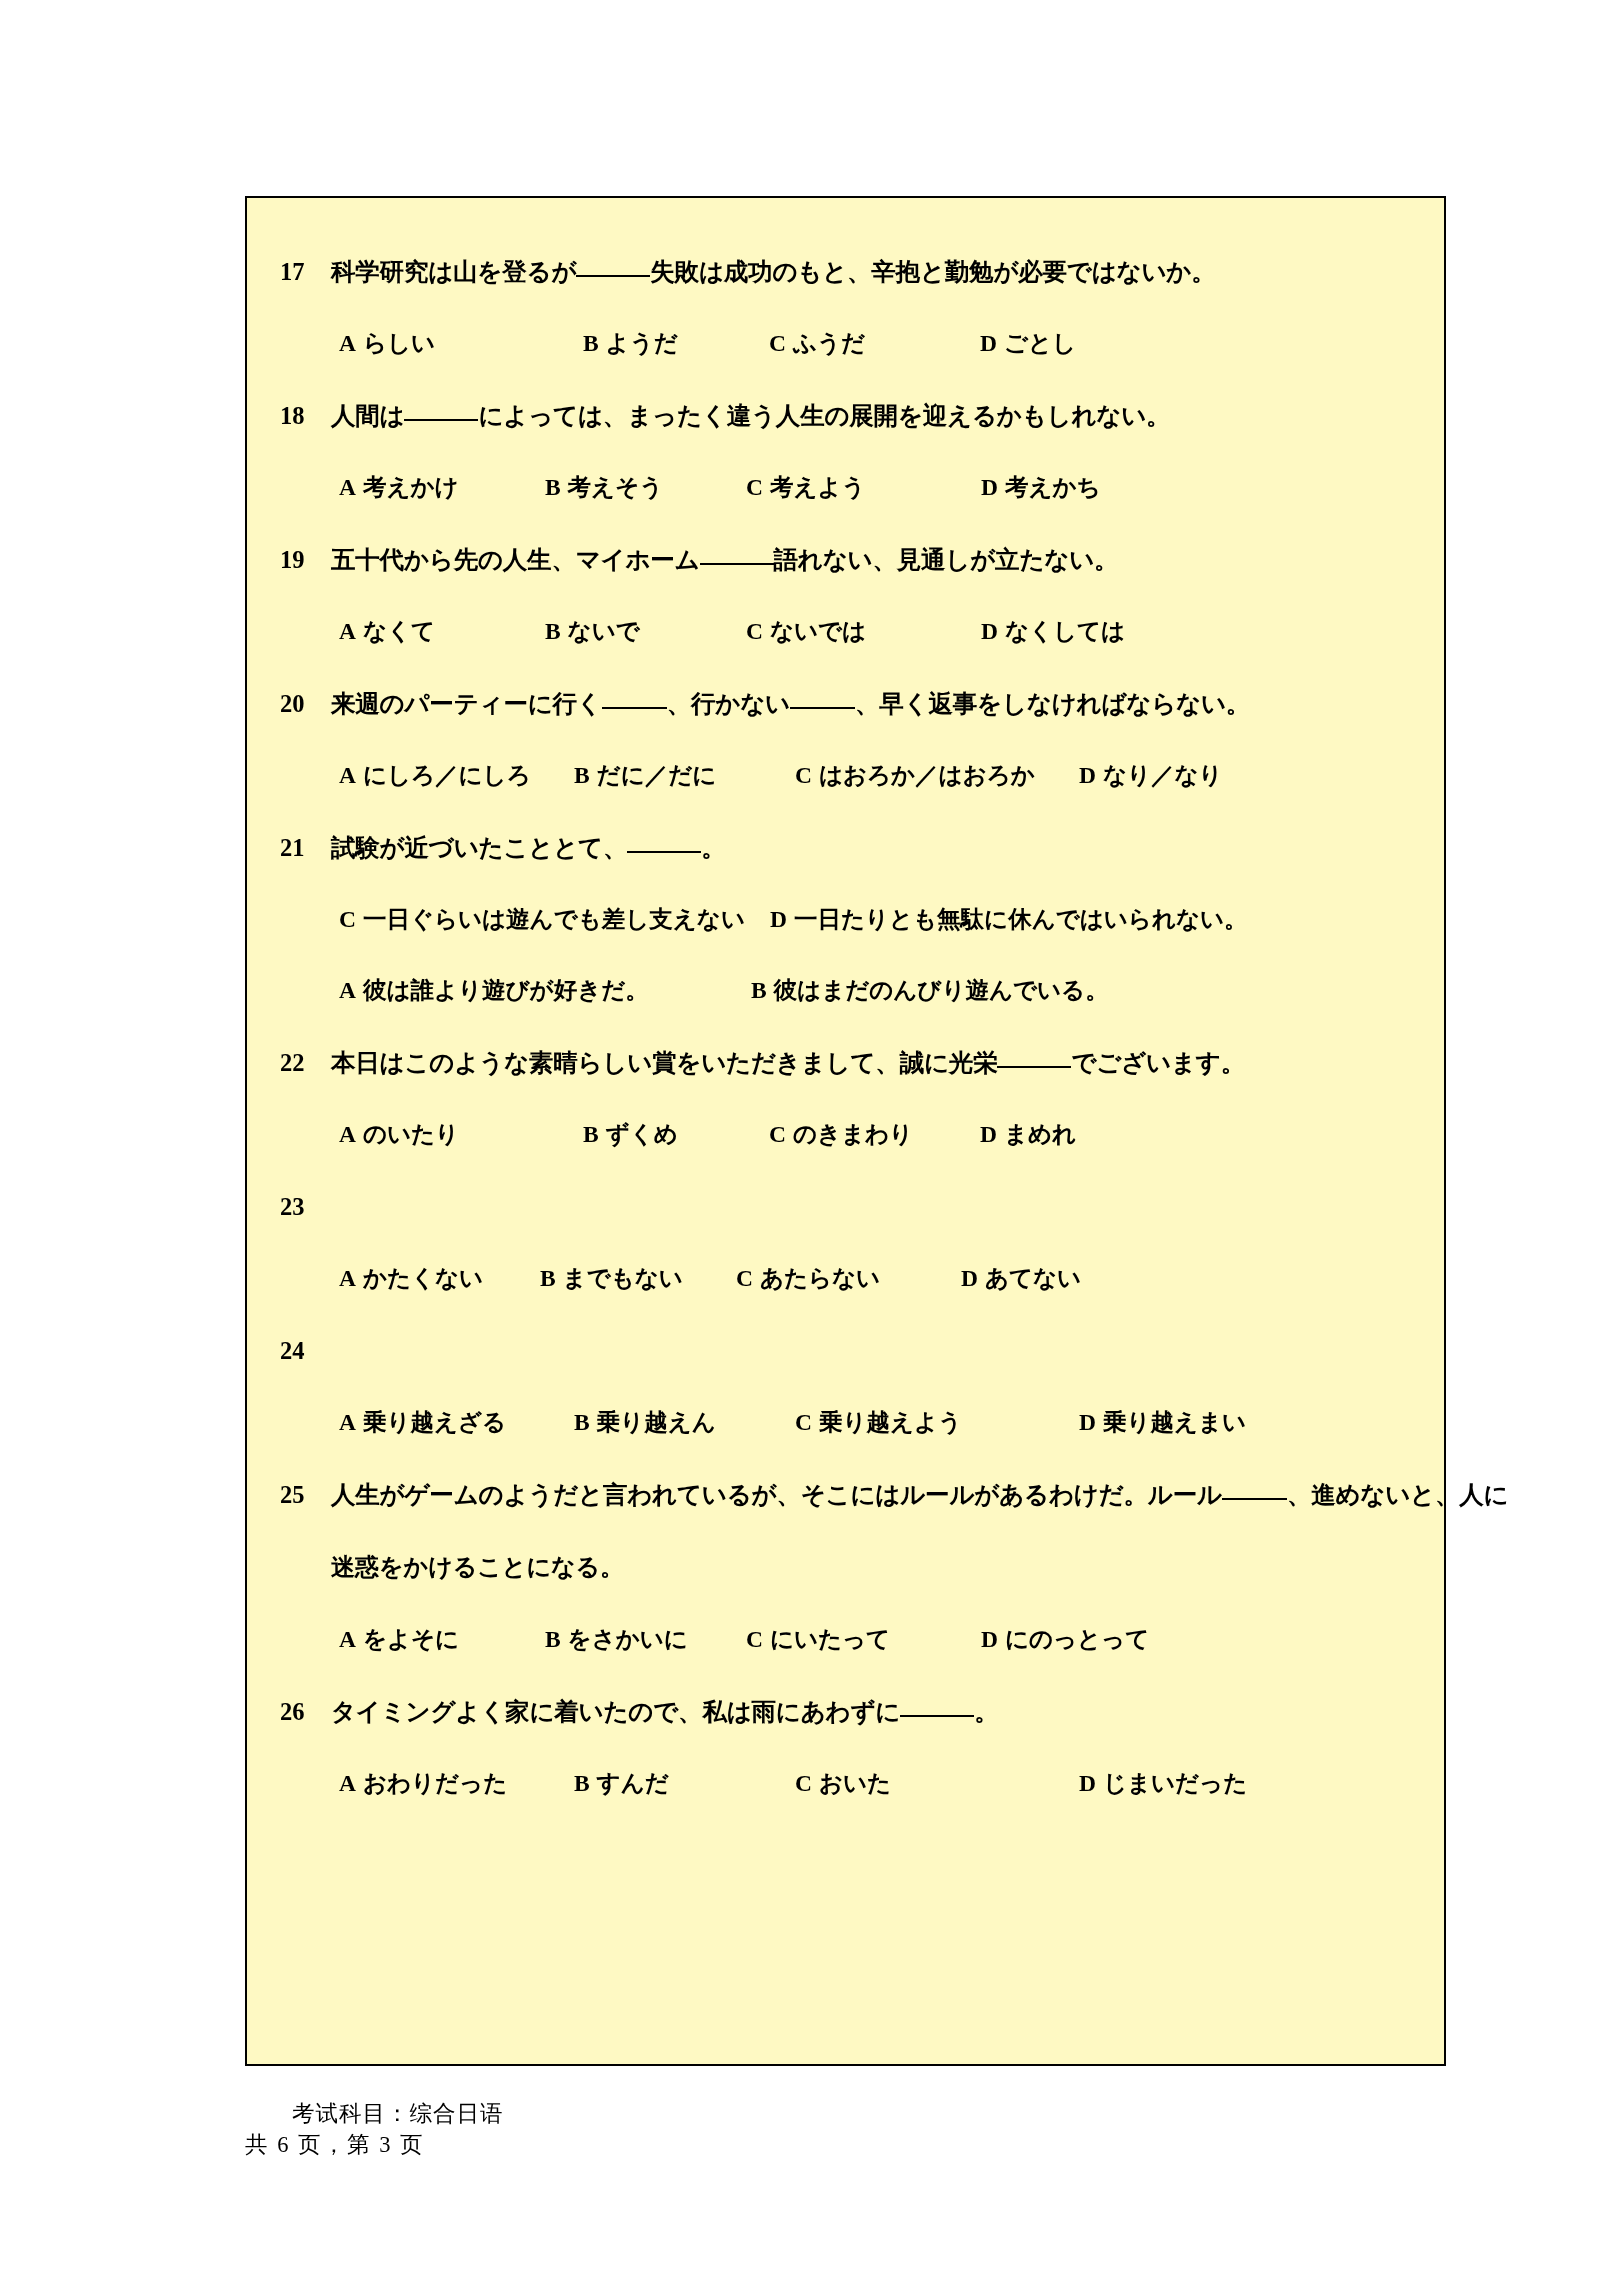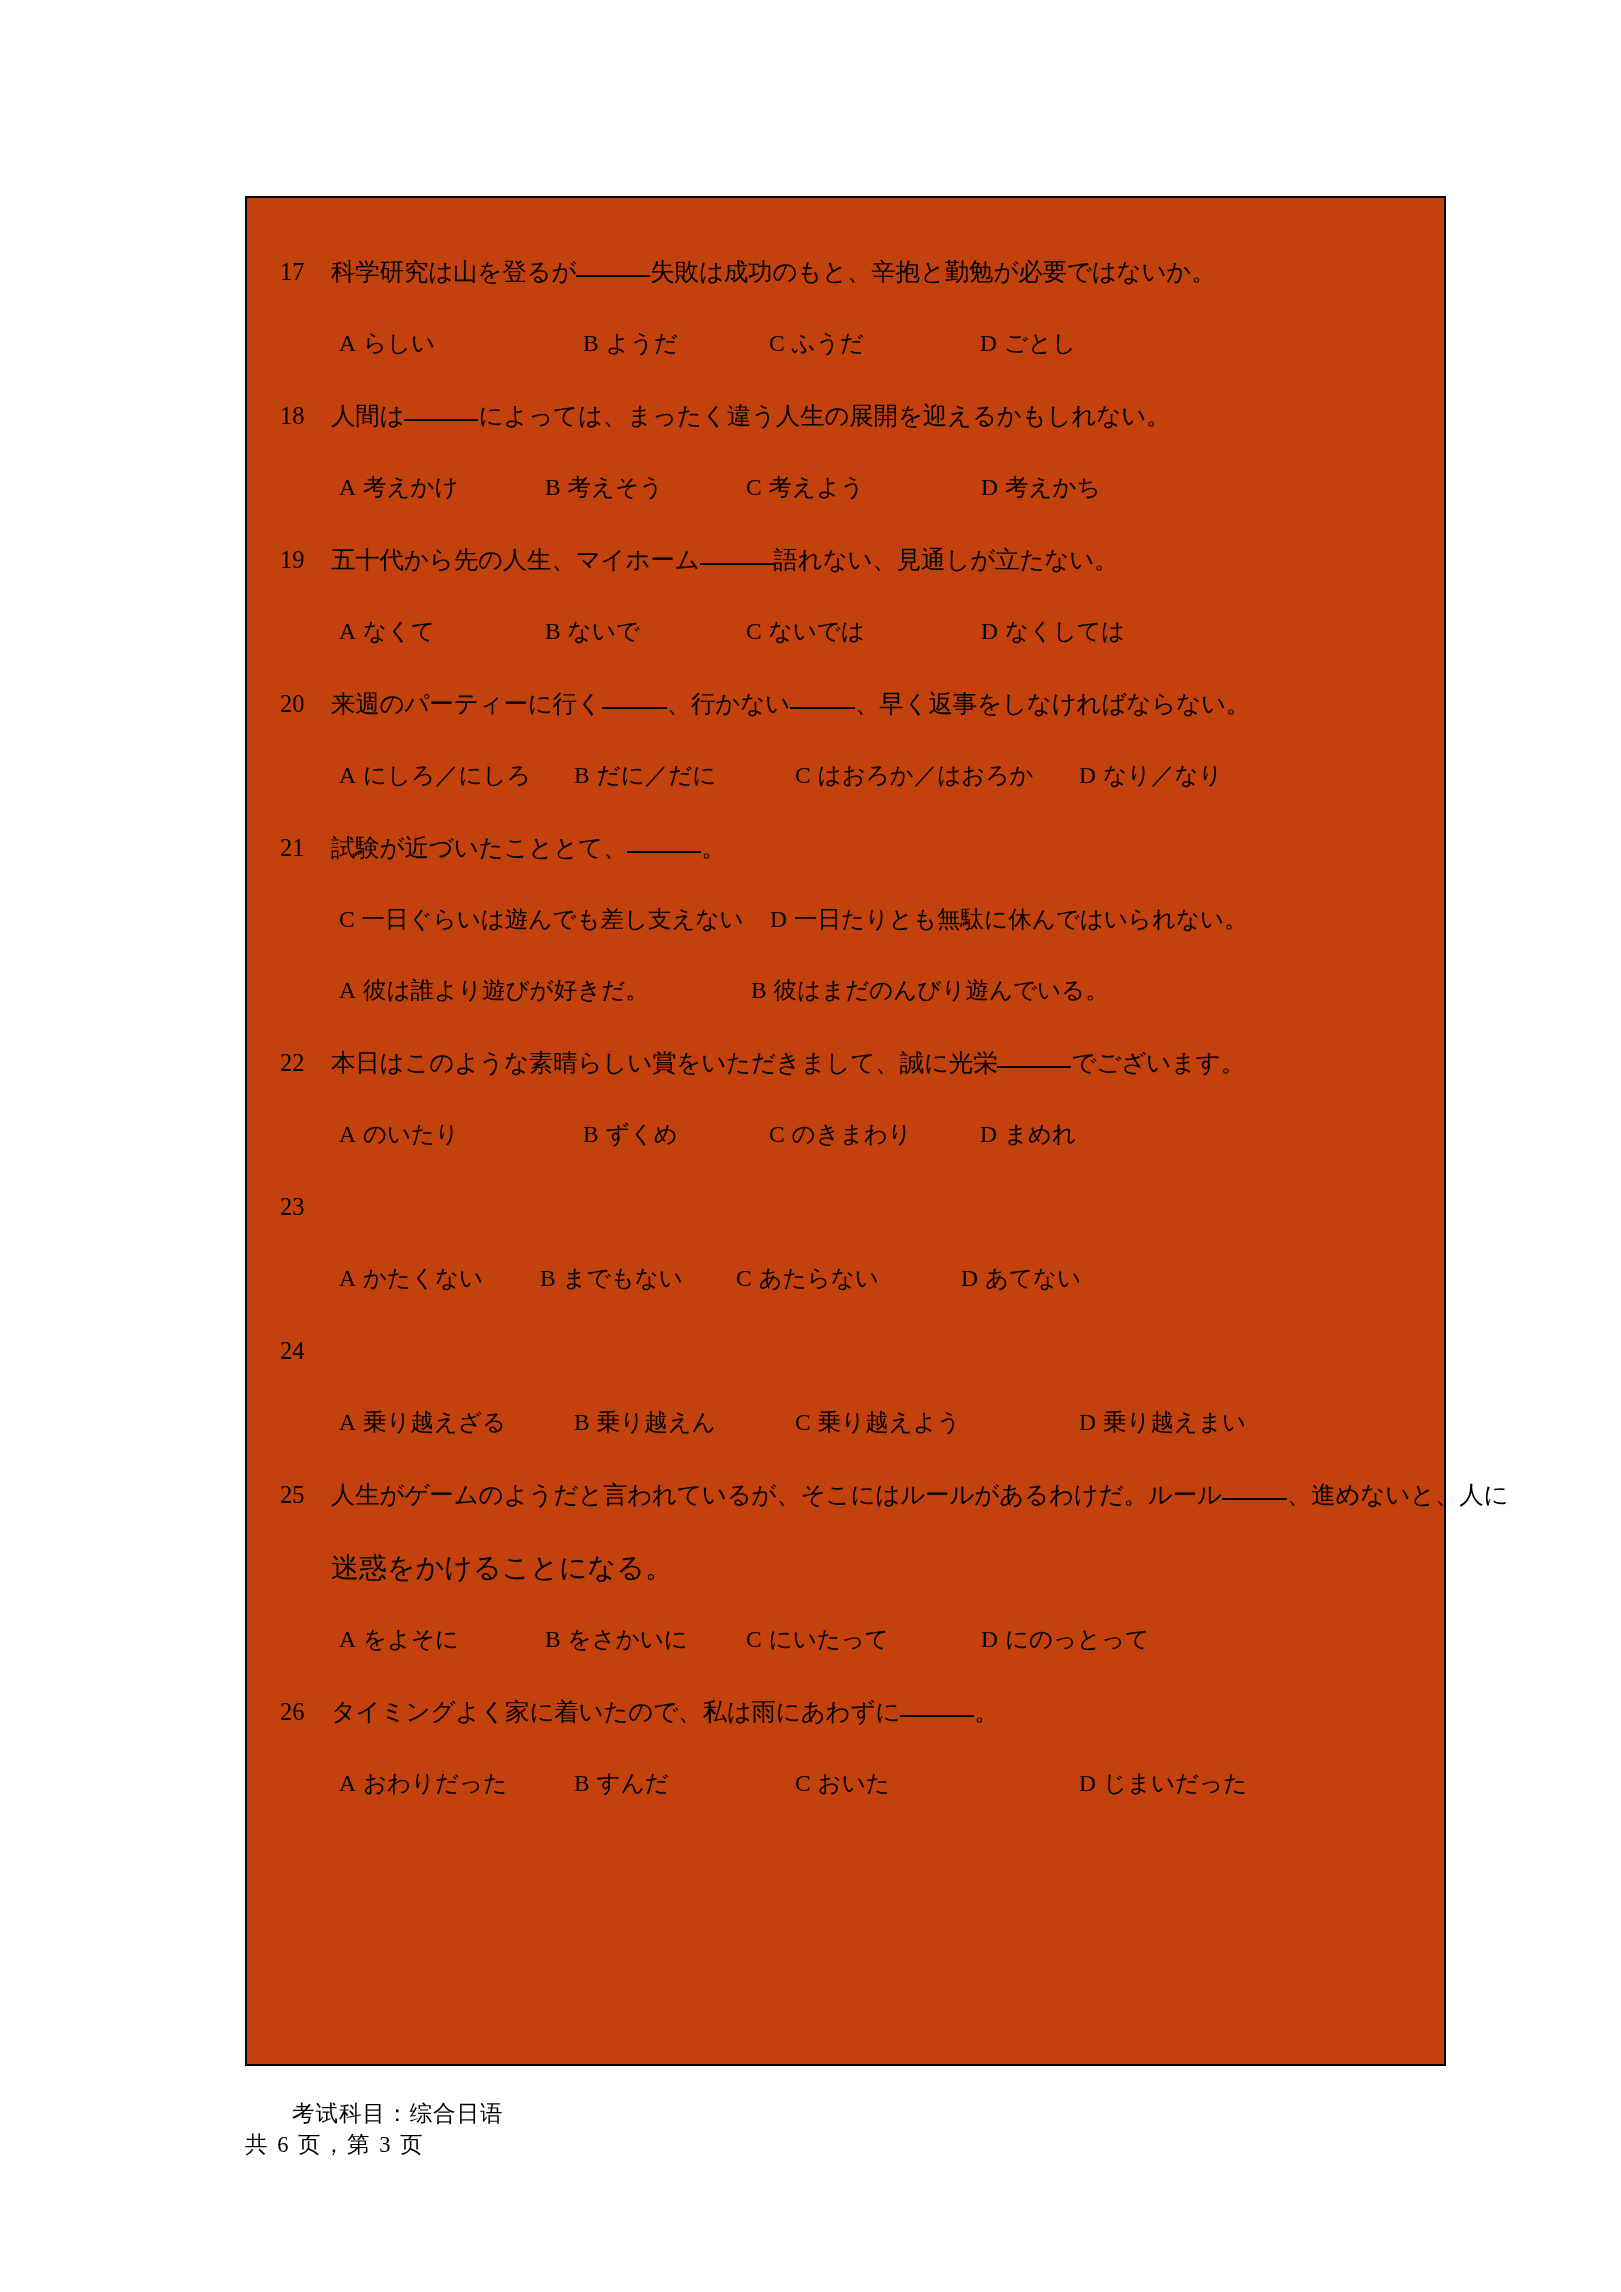--- a/index.html
+++ b/index.html
@@ -27,21 +27,22 @@
 
   
   .frame {
     position: absolute;
     left: 245px;
     top: 196px;
     width: 1201px;
     height: 1870px;
     border: 2.9px solid #000000;
     box-sizing: border-box;
-    background: #c2410c;
+    background: #fef9c3;
+    font-weight: bold;
   }
 
   .frame-inner {
     position: absolute;
     left: 0;
     top: 0;
     right: 0;
     bottom: 0;
     padding: 37px 29px 0 33px;
     box-sizing: border-box;
@@ -67,21 +68,21 @@
     font-family: "Liberation Serif", "DejaVu Serif", serif;
     font-size: 24.5px;
   }
 
   .q-text {
     font-size: 24.5px;
     letter-spacing: -0.2px;
   }
 
   .q-text-cont {
-    font-size: 28px;
+    font-size: 24px;
     line-height: 73px;
     padding-left: 51px;
     white-space: nowrap;
   }
 
   .blank {
     display: inline-block;
     border-bottom: 2px solid #000000;
     vertical-align: baseline;
     position: relative;

